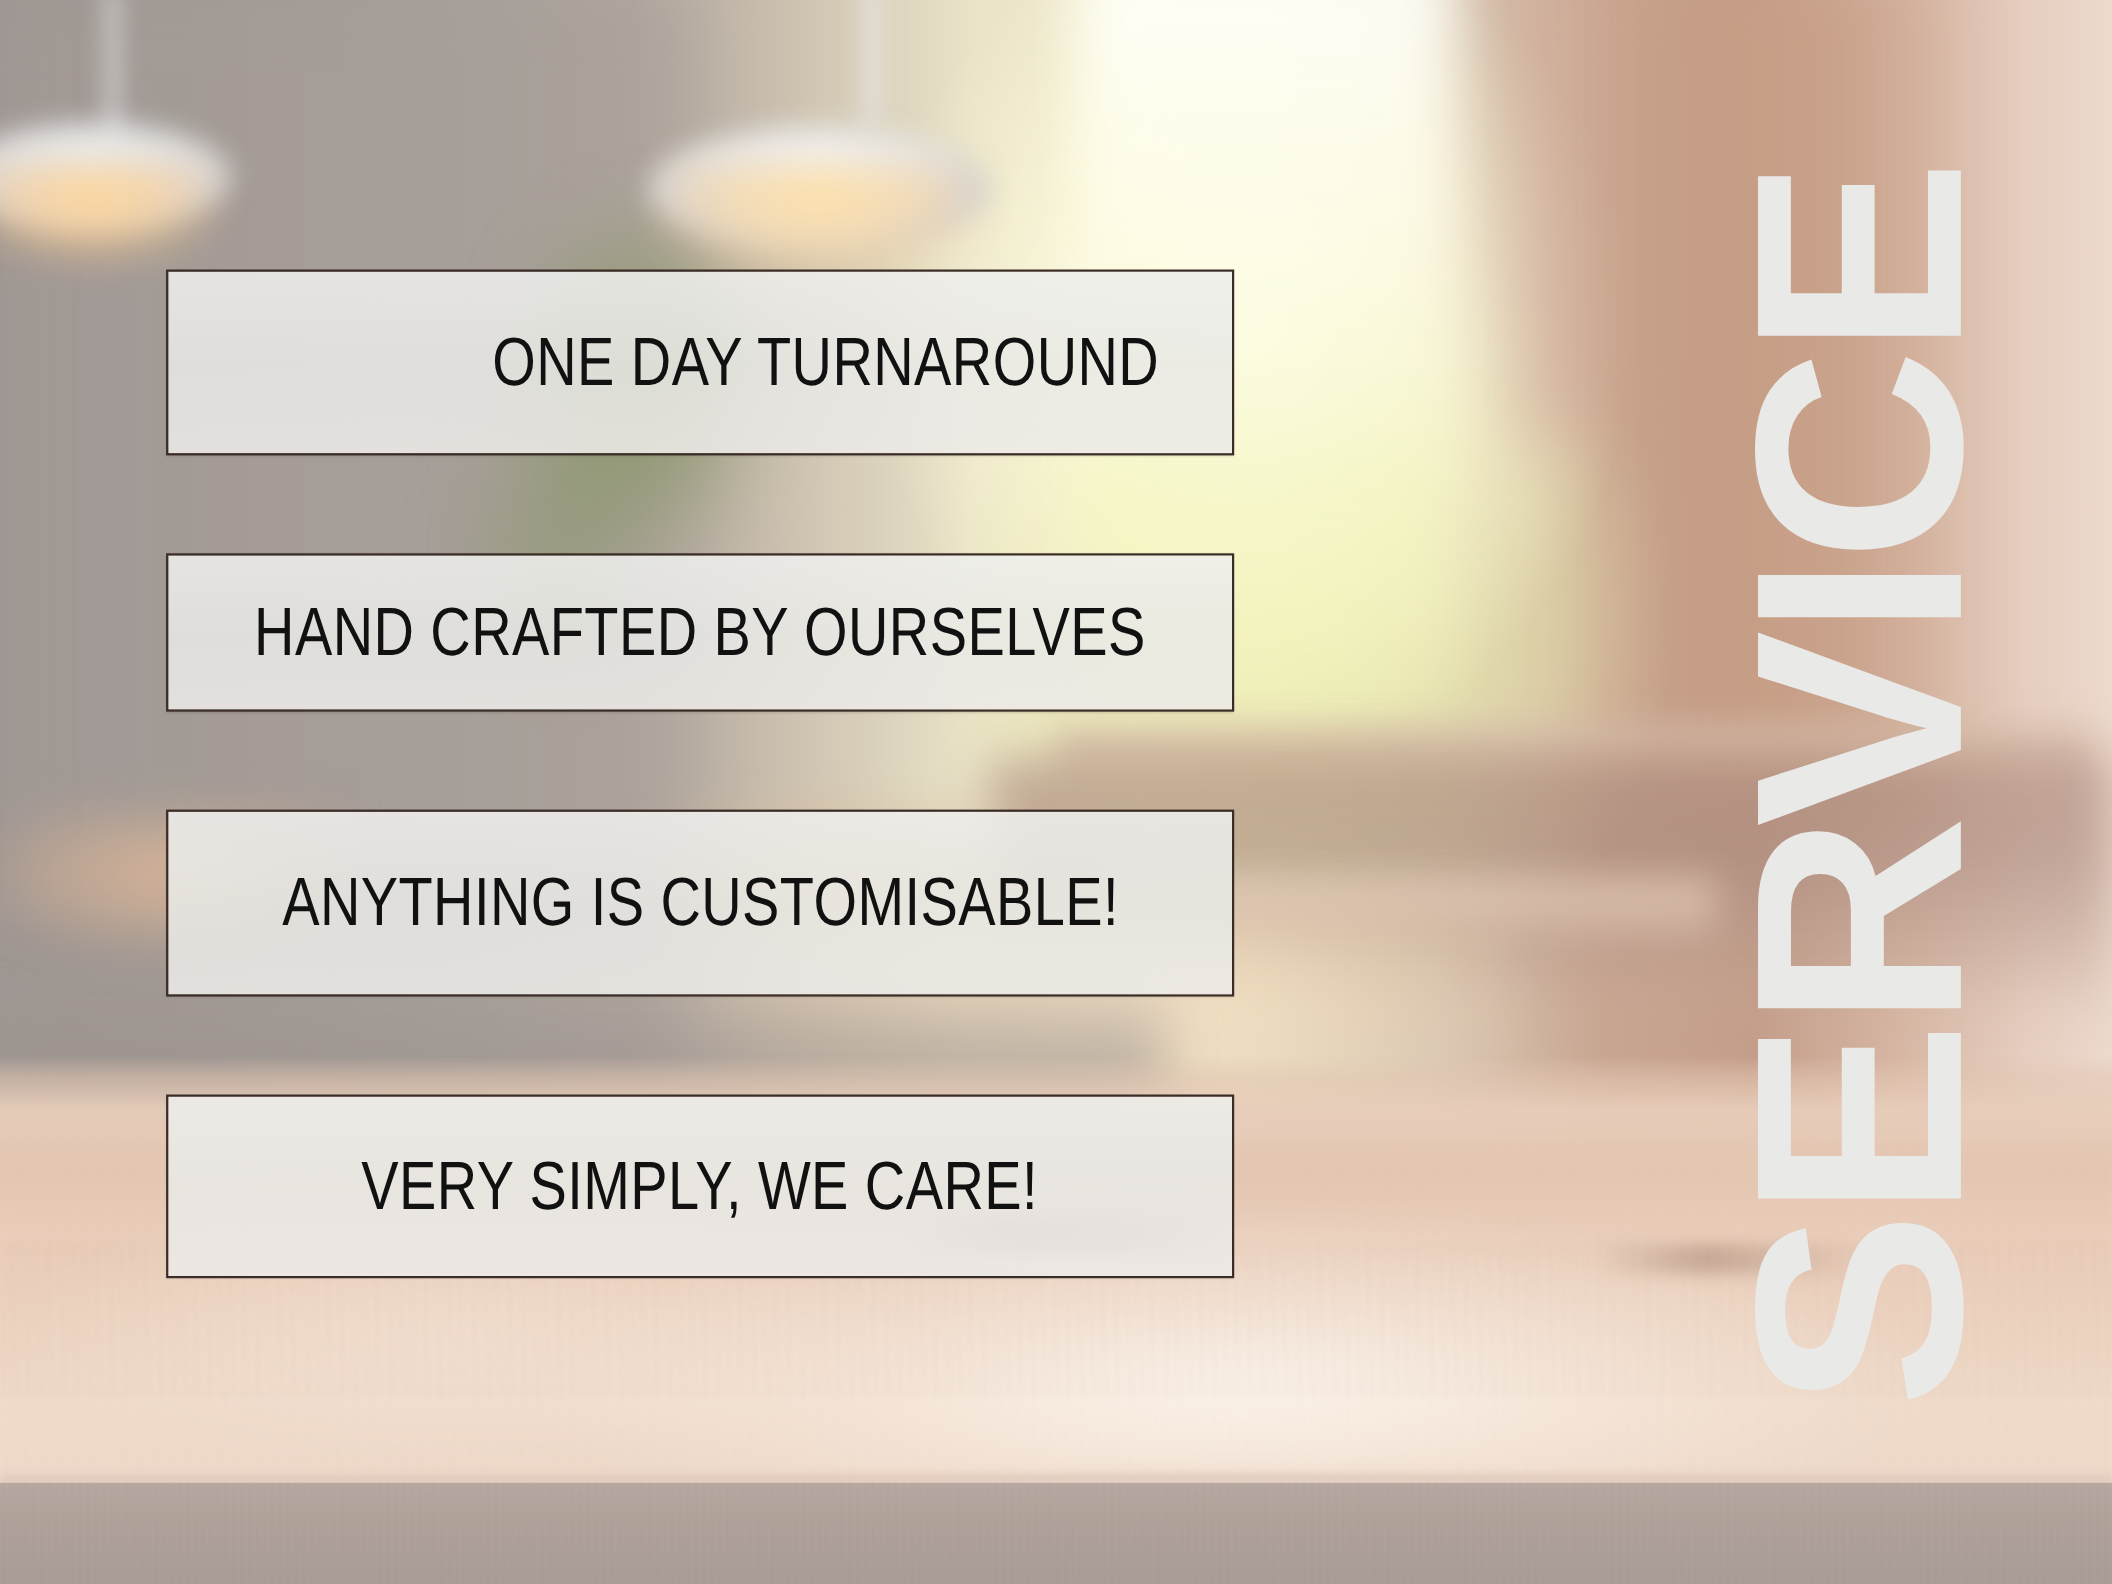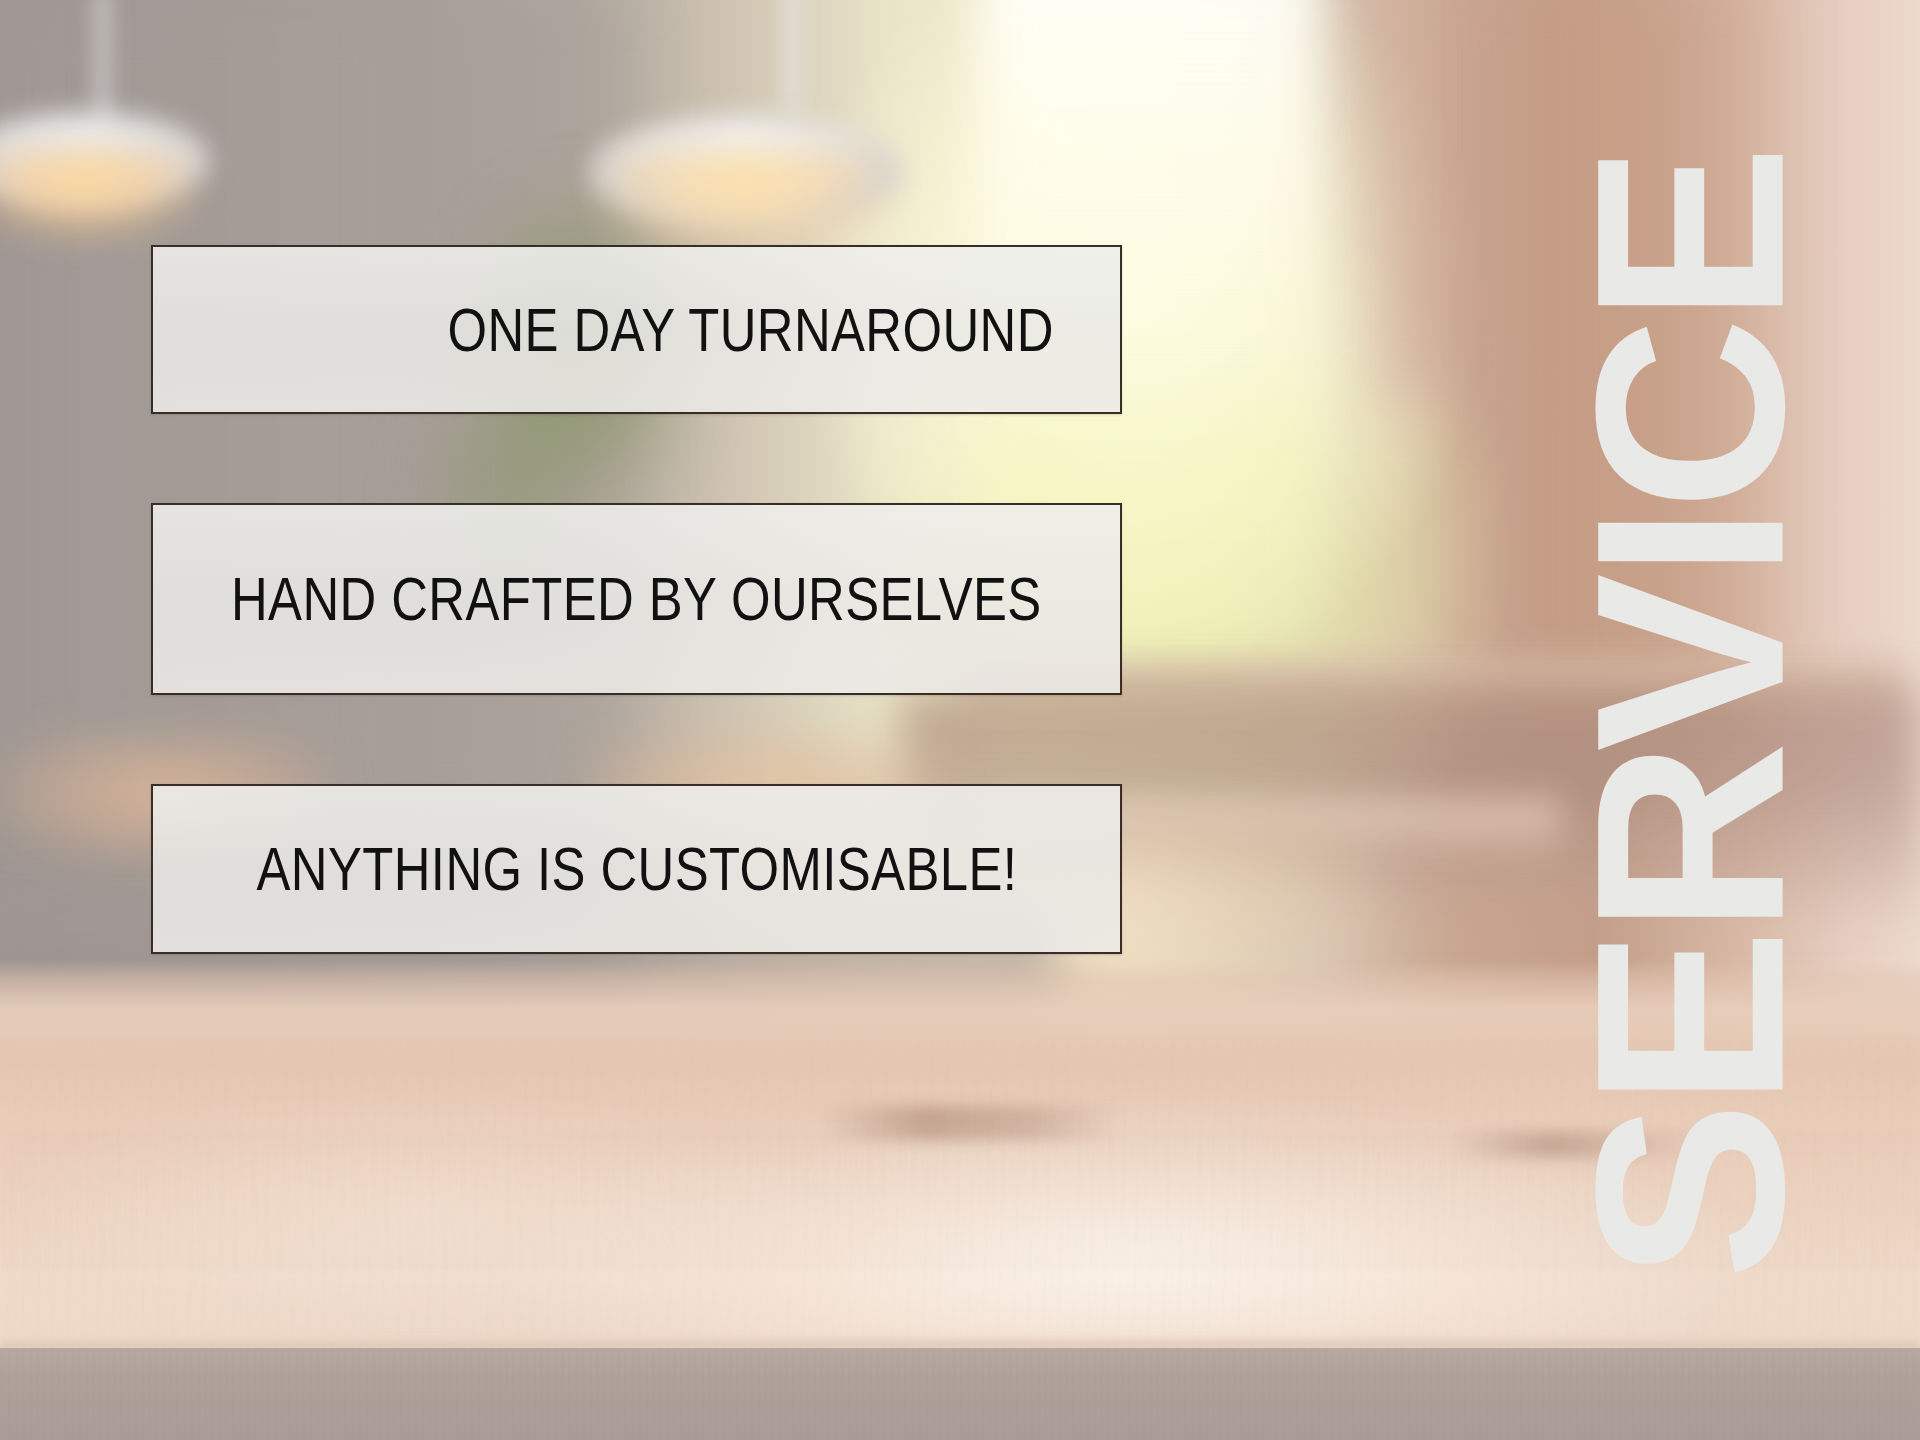--- a/index.html
+++ b/index.html
@@ -262,21 +262,21 @@
     background:linear-gradient(180deg, rgba(238,238,236,0.88) 0%, rgba(233,233,230,0.86) 50%, rgba(236,234,231,0.87) 100%);
     display:flex;
     align-items:center;
     justify-content:center;
     margin-bottom:89px;
     box-shadow:0 1px 2px rgba(60,45,38,0.18);
   }
   .tbox:last-child { margin-bottom:0; }
 
   .tbox-1 { height:169px;justify-content:flex-end; }
-  .tbox-2 { height:192px;align-items:center; }
+  .tbox-2 { height:144px;align-items:center; }
   .tbox-3 { height:170px; }
   .tbox-4 { height:167px; }
 
   .tbox-label {
     font-family:"Liberation Sans Narrow", "Liberation Sans", sans-serif;
     font-weight:400;
     font-size:62px;
     line-height:1;
     letter-spacing:0.5px;
     color:#111111;
@@ -339,16 +339,19 @@
     </div>
 
     <div class="tbox tbox-2">
       <div class="tbox-label">HAND CRAFTED BY OURSELVES</div>
     </div>
 
     <div class="tbox tbox-3">
       <div class="tbox-label">ANYTHING IS CUSTOMISABLE!</div>
     </div>
 
+    <div class="tbox tbox-4">
+      <div class="tbox-label">VERY SIMPLY, WE CARE!</div>
+    </div>
 
   </div>
 
 </div>
 
 </body></html>

